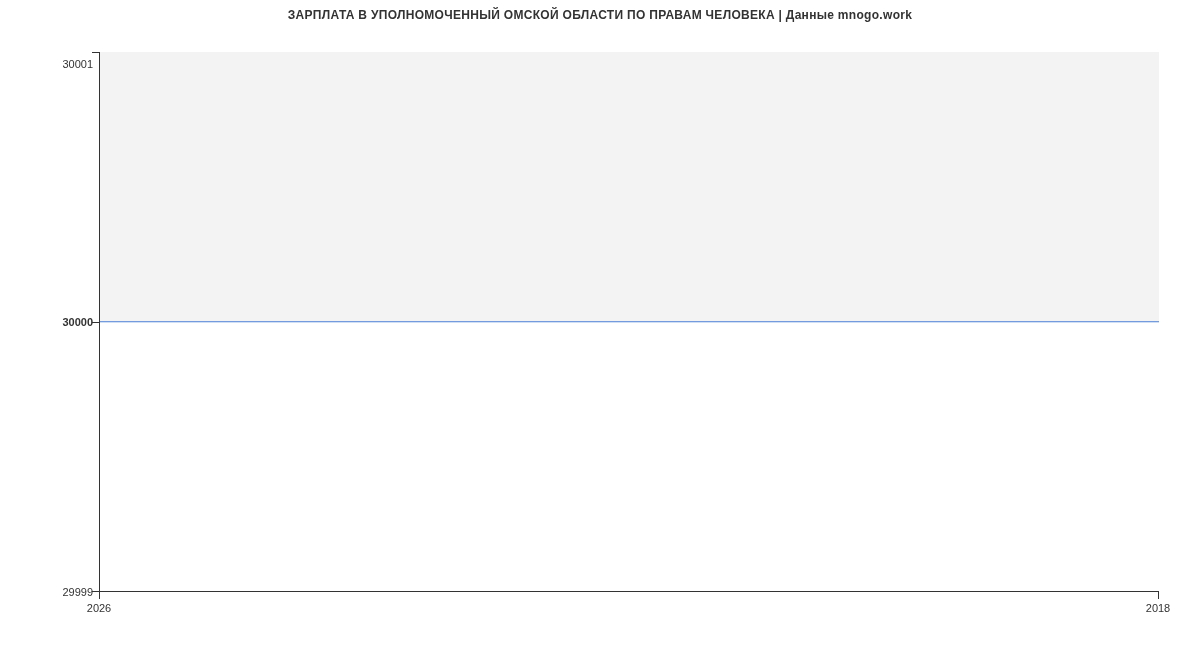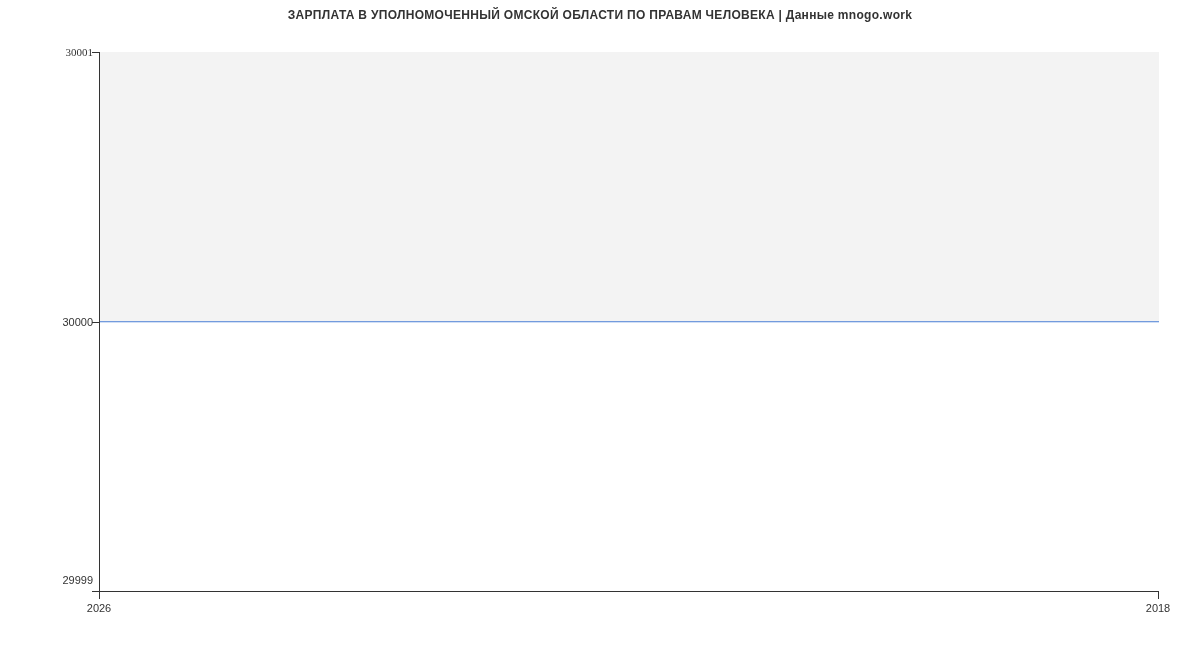--- a/index.html
+++ b/index.html
@@ -68,23 +68,23 @@
     .y-tick.t0 { top: 591px; }
     .y-tick.t1 { top: 322px; }
     .y-tick.t2 { top: 52px; }
     .y-label {
       position: absolute;
       right: 1107px;
       font-size: 11px;
       color: #333;
       transform: translateY(-50%);
     }
-    .y-label.l0 { top: 580px; text-align: center; }
-    .y-label.l1 { top: 322px; }
-    .y-label.l2 { top: 52px; font-family: Liberation Serif, serif; }
+    .y-label.l0 { top: 592px; text-align: center; }
+    .y-label.l1 { top: 322px; font-weight: bold; }
+    .y-label.l2 { top: 64px; }
     .x-tick {
       position: absolute;
       top: 592px;
       width: 1px;
       height: 7px;
       background: #333;
     }
     .x-tick.t0 { left: 99px; }
     .x-tick.t1 { left: 1158px; }
     .x-label {

